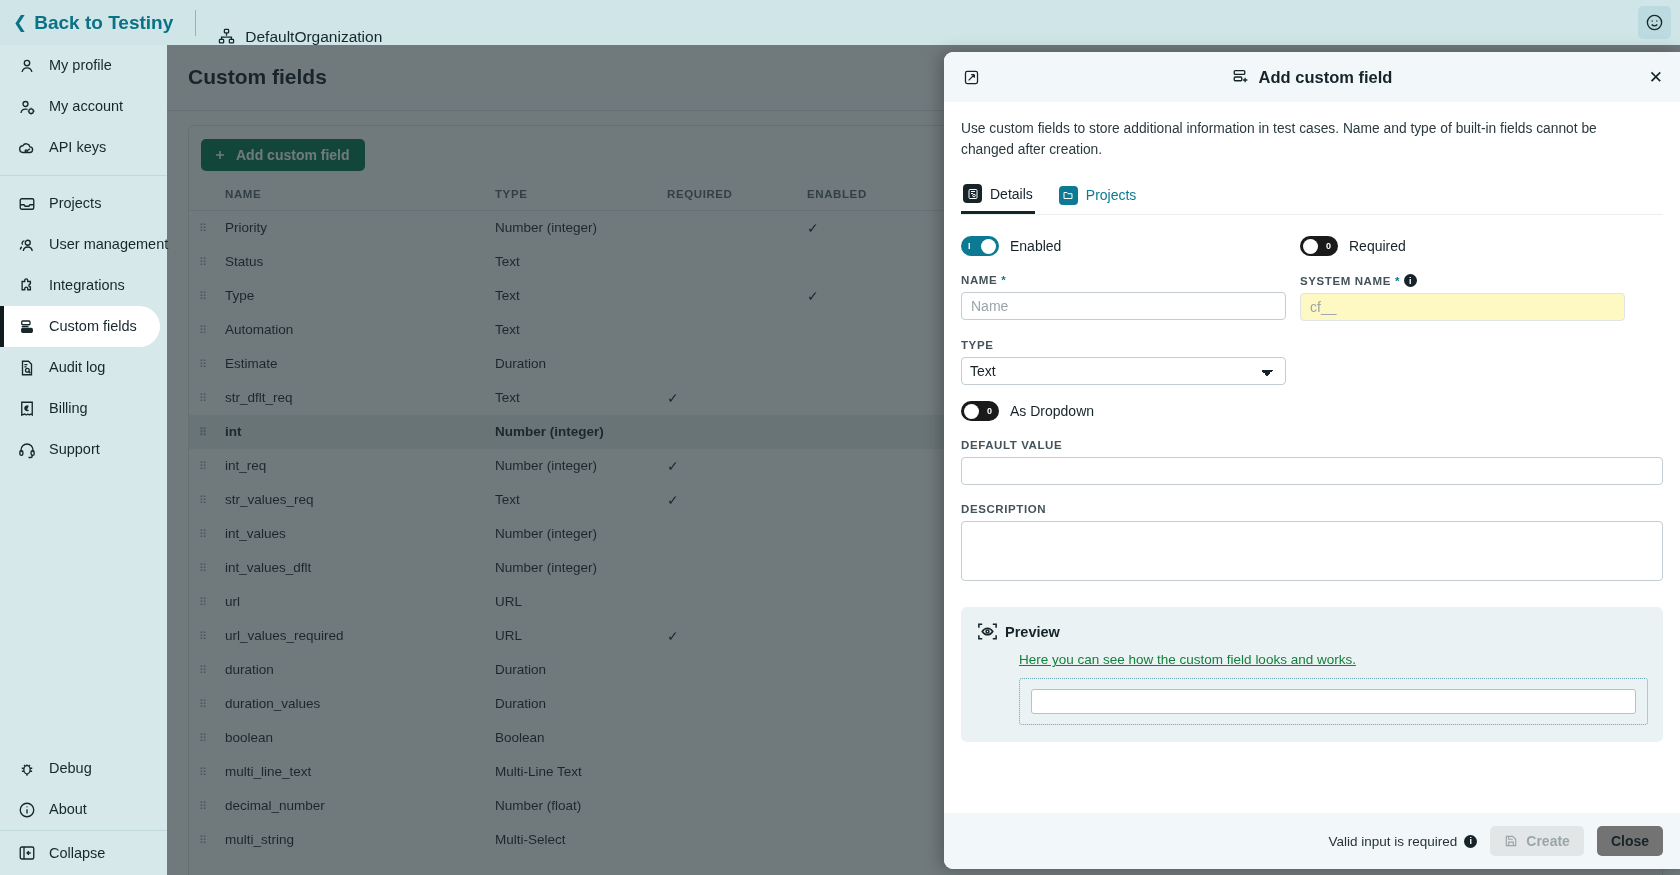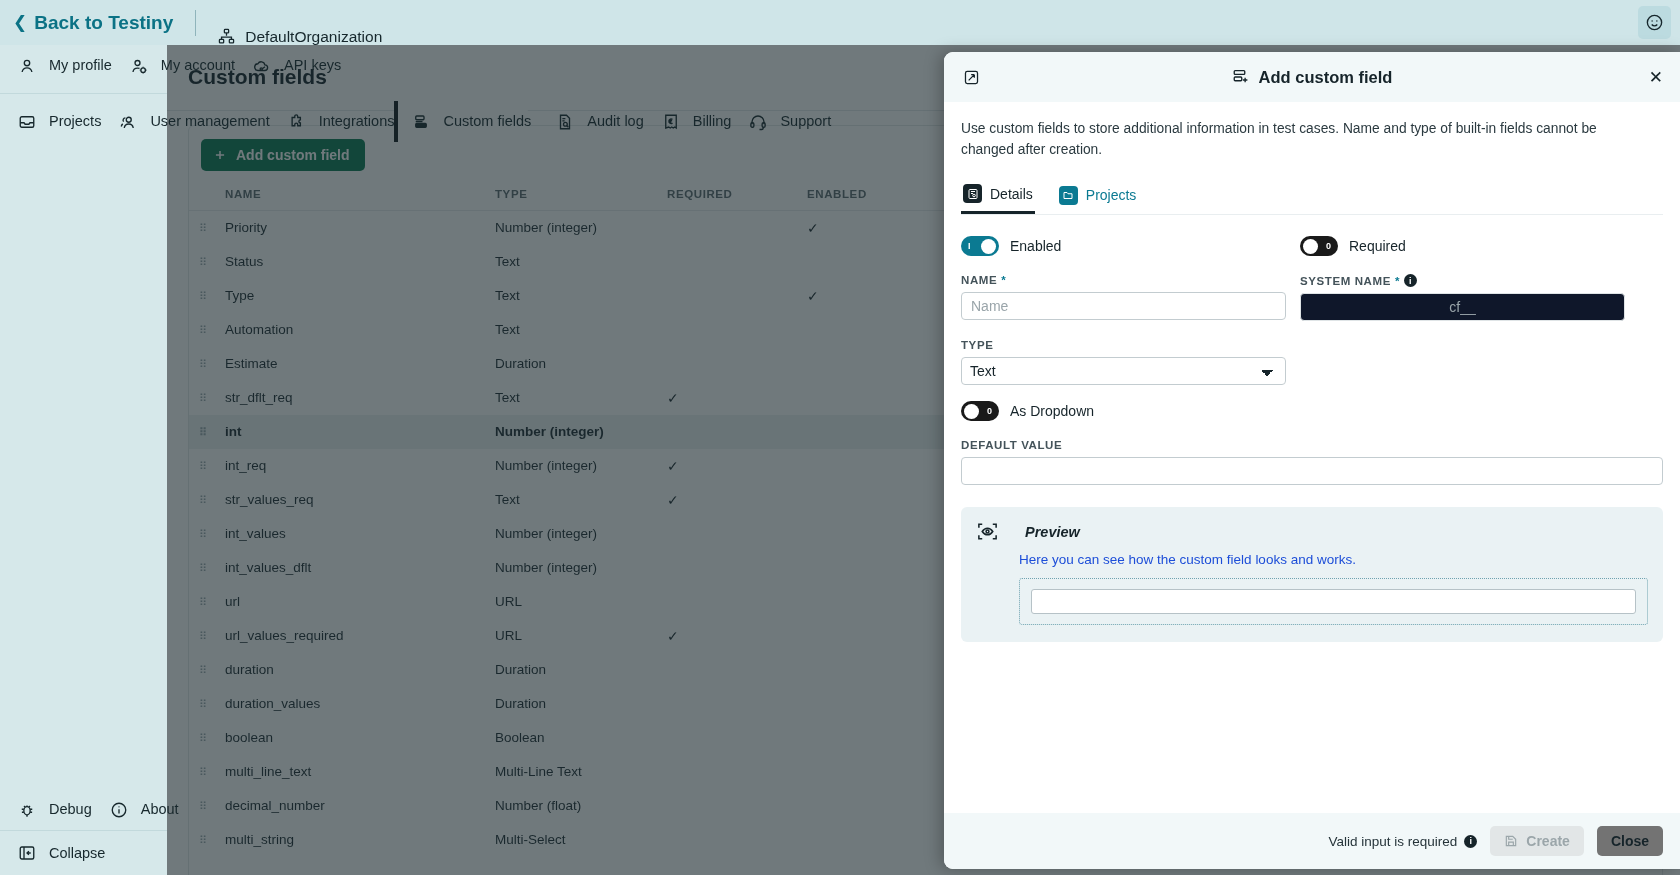--- a/index.html
+++ b/index.html
@@ -38,21 +38,21 @@
     cursor: pointer;
   }
 
   
   .sidebar {
     position: absolute; top: 45px; left: 0; width: 167px; height: 830px;
     background: #d6e8ea;
     display: flex; flex-direction: column;
     z-index: 4;
   }
-  .nav-group { display: flex; }
+  .nav-group { display: flex; flex-direction: column; }
   .nav-item {
     position: relative;
     display: flex; align-items: center; gap: 13px;
     height: 41px; padding-left: 18px;
     font-size: 14.5px; color: #17282d; cursor: pointer;
     white-space: nowrap;
   }
   .nav-item .lbl { line-height: 1; }
   .nav-item.active {
     background: #ffffff; border-radius: 0 22px 22px 0;
@@ -198,39 +198,39 @@
     color: #fff; font-size: 9px; font-weight: bold;
     display: inline-flex; align-items: center; justify-content: center;
   }
   input.txt, select.sel, textarea.ta {
     width: 100%; border: 1px solid #c3ccd0; border-radius: 4px;
     font-family: "Liberation Sans", sans-serif; font-size: 14px;
     color: #16242a; background: #fff; outline: none;
   }
   input.txt { height: 28px; padding: 0 9px; }
   input.txt::placeholder { color: #9aa5aa; }
-  input.txt.readonly { background: #0f172a; border-color: #dfe4e6; color: #7b878c; text-align: center; }
+  input.txt.readonly { background: #fef9c3; border-color: #dfe4e6; color: #7b878c; }
   select.sel {
     height: 28px; padding: 0 8px; appearance: none;
     background-image:
       linear-gradient(45deg, transparent 50%, #16242a 50%),
       linear-gradient(135deg, #16242a 50%, transparent 50%);
     background-position: calc(100% - 18px) 12px, calc(100% - 12px) 12px;
     background-size: 6px 6px, 6px 6px;
     background-repeat: no-repeat;
   }
   textarea.ta { height: 60px; padding: 6px 9px; resize: none; }
 
   .preview-box {
     margin-top: 22px; background: #eaf2f4; border-radius: 6px;
     padding: 13px 15px 17px 15px;
   }
-  .preview-head { display: flex; align-items: center; gap: 26px; font-style: italic; }
+  .preview-head { display: flex; align-items: center; gap: 6px; }
   .preview-title { font-size: 14.5px; font-weight: bold; color: #16242a; }
-  .preview-sub { font-size: 13.5px; color: #1d4ed8; margin: 9px 0 0 43px; }
+  .preview-sub { font-size: 13.5px; color: #15803d; margin: 9px 0 0 43px; text-decoration: underline; }
   .preview-drop {
     margin: 11px 0 0 43px; border: 1px dotted #6fa3b0; border-radius: 3px;
     padding: 10px 11px;
   }
   .preview-input {
     width: 100%; height: 25px; background: #fff;
     border: 1px solid #b6c2c7; border-radius: 3px;
   }
 
   .panel-foot {
@@ -699,20 +699,24 @@
           <span class="knob"></span>
         </div>
         <span class="toggle-lbl">As Dropdown</span>
       </div>
 
       <div class="col wide">
         <div class="fld-label">DEFAULT VALUE</div>
         <input class="txt" type="text" placeholder="" style="">
       </div>
 
+      <div class="col wide">
+        <div class="fld-label">DESCRIPTION</div>
+        <textarea class="ta" placeholder="" style=""></textarea>
+      </div>
 
       <div class="preview-box">
         <div class="preview-head">
           <span>
             <svg class="ic" width="23" height="23" viewBox="0 0 24 24" fill="none" stroke="#16242a" stroke-width="1.6">
               <path d="M3 8V4.5h3.5M21 8V4.5h-3.5M3 16v3.5h3.5M21 16v3.5h-3.5"></path>
               <path d="M6.5 12s2.2-3.4 5.5-3.4S17.5 12 17.5 12 15.3 15.4 12 15.4 6.5 12 6.5 12z"></path>
               <circle cx="12" cy="12" r="1.5"></circle>
             </svg>
           </span>

